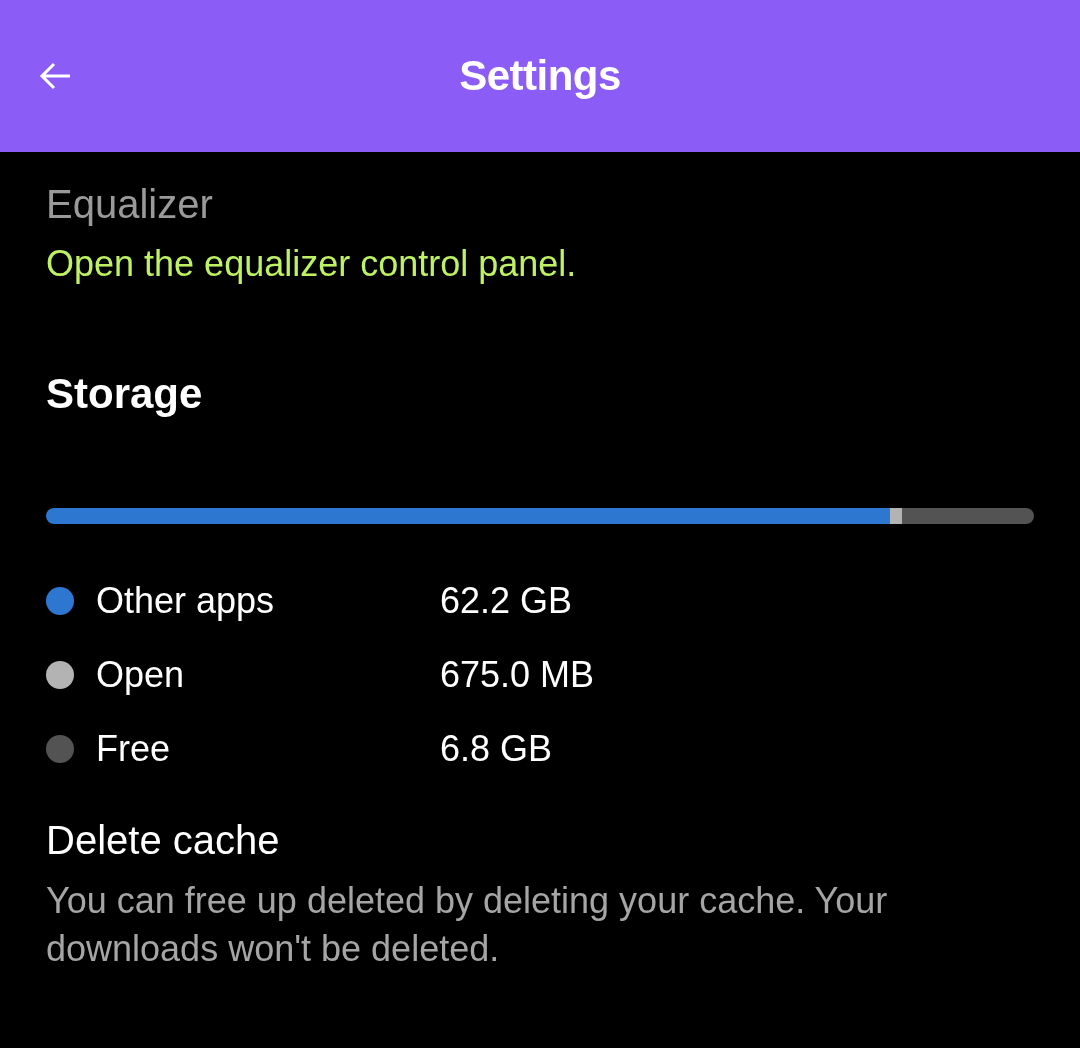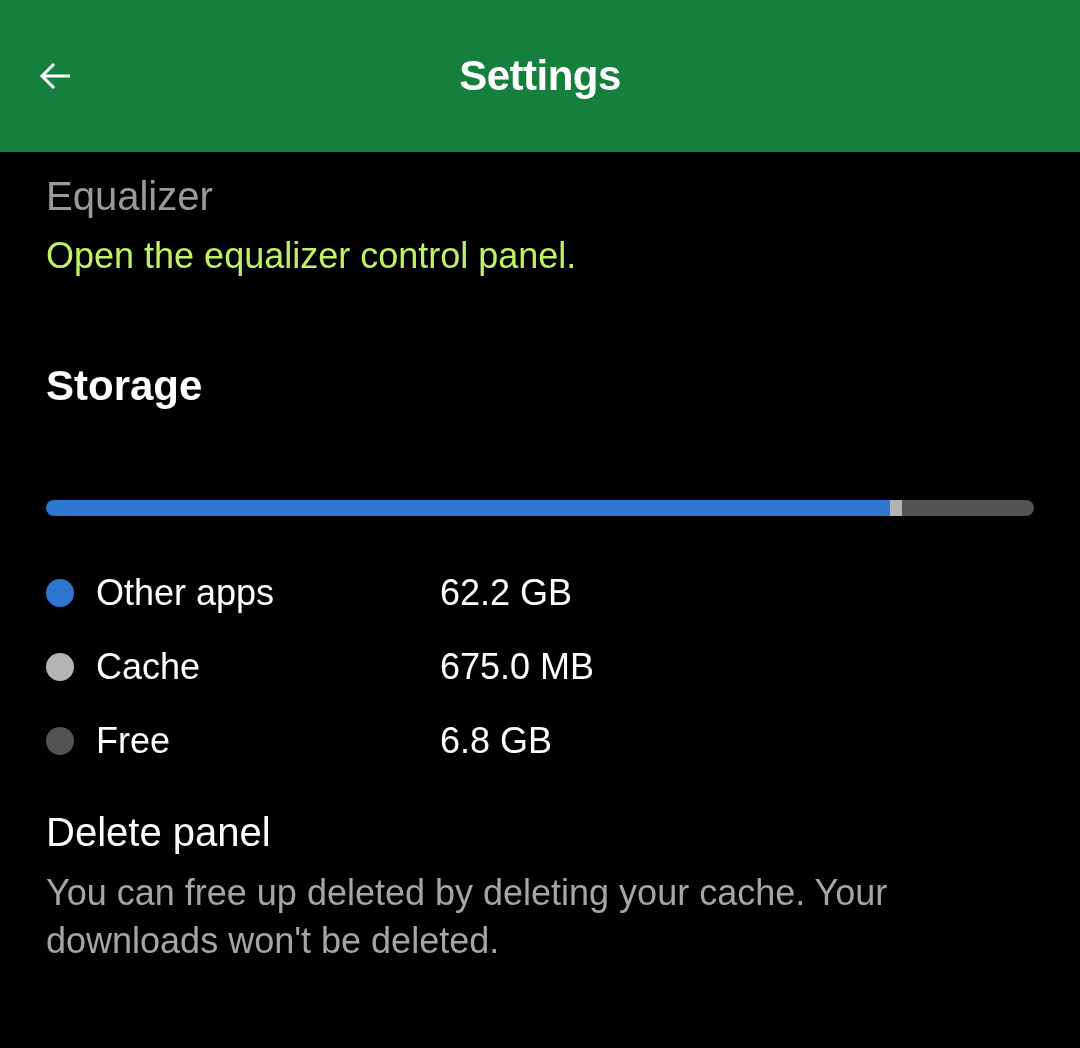--- a/index.html
+++ b/index.html
@@ -11,21 +11,21 @@
     body {
       width: 1080px;
       height: 1048px;
       background-color: #000000;
       font-family: -apple-system, BlinkMacSystemFont, "Segoe UI", Helvetica, Arial, sans-serif;
       color: #ffffff;
       overflow: hidden;
     }
     
     .header {
-      background-color: #15803d;
+      background-color: #8b5cf6;
       height: 152px;
       display: flex;
       align-items: center;
       position: relative;
     }
     
     .back-button {
       position: absolute;
       left: 32px;
       top: 50%;
@@ -44,21 +44,21 @@
     }
     
     .header-title {
       margin: 0 auto;
       font-size: 42px;
       font-weight: 700;
       letter-spacing: -0.5px;
     }
     
     .content {
-      padding: 22px 46px 0 46px;
+      padding: 30px 46px 0 46px;
     }
     
     .setting-item {
       margin-bottom: 60px;
     }
     
     .setting-title {
       font-size: 40px;
       font-weight: 400;
       color: #9a9a9a;
@@ -190,28 +190,28 @@
   </div>
 
   <div class="storage-legend">
     <div class="legend-row">
       <div class="legend-dot dot-other"></div>
       <div class="legend-label">Other apps</div>
       <div class="legend-value">62.2 GB</div>
     </div>
     <div class="legend-row">
       <div class="legend-dot dot-cache"></div>
-      <div class="legend-label">Cache</div>
+      <div class="legend-label">Open</div>
       <div class="legend-value">675.0 MB</div>
     </div>
     <div class="legend-row">
       <div class="legend-dot dot-free"></div>
       <div class="legend-label">Free</div>
       <div class="legend-value">6.8 GB</div>
     </div>
   </div>
 
   <div class="delete-cache-section">
-    <div class="delete-cache-title">Delete panel</div>
+    <div class="delete-cache-title">Delete cache</div>
     <div class="delete-cache-description">You can free up deleted by deleting your cache. Your downloads won't be deleted.</div>
   </div>
 
 </div>
 
 </body></html>

